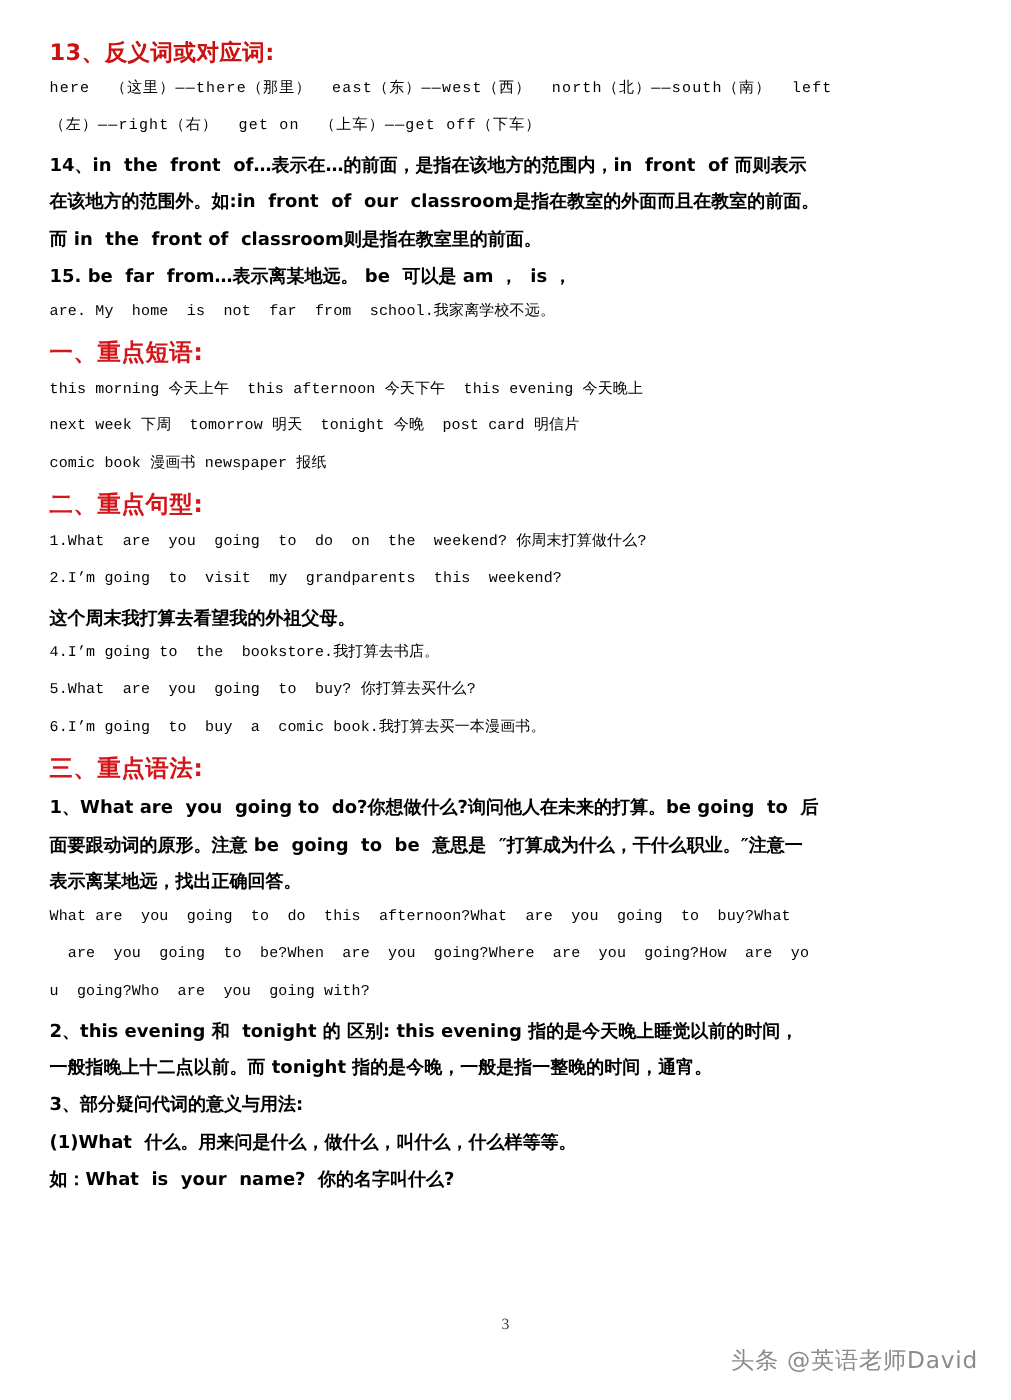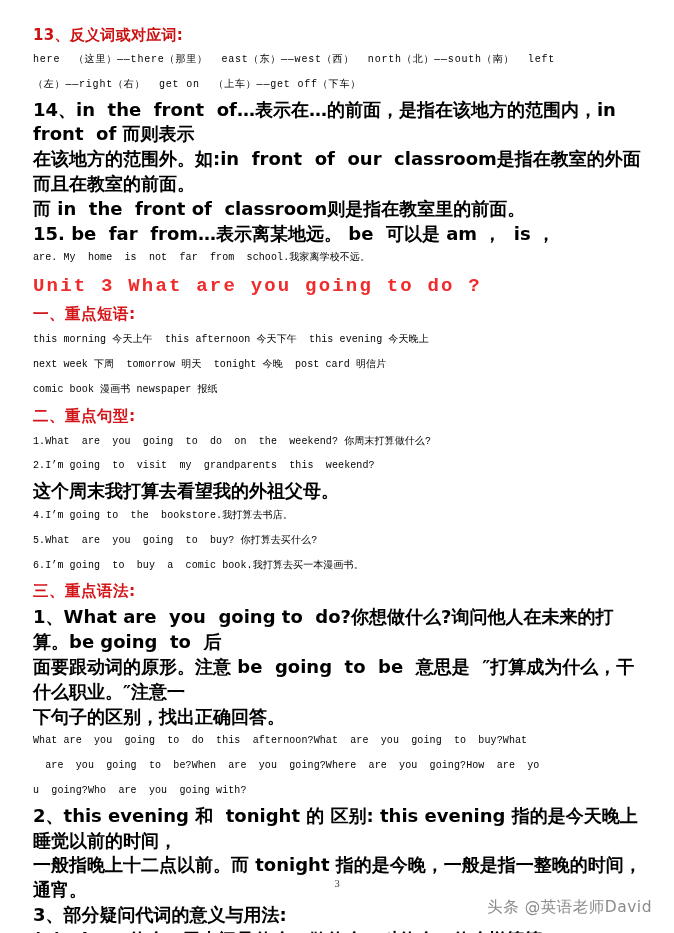--- a/index.html
+++ b/index.html
@@ -61,21 +61,21 @@
 
   
   .para {
     font-size: 10px;
     line-height: 24.8px;
     white-space: pre-wrap;
     font-family: "Liberation Mono", "DejaVu Sans Mono", monospace;
     letter-spacing: 0.1px;
   }
   .para-cjkmix {
-    font-size: 18px;
+    font-size: 12px;
     line-height: 24.8px;
     white-space: pre-wrap;
     font-family: "DejaVu Sans", "Liberation Sans", sans-serif;
     font-weight: bold;
   }
   .spaced3 {
     letter-spacing: 0.8px;
   }
 
   
@@ -118,40 +118,39 @@
     <div class="para spaced3">here  （这里）——there（那里）  east（东）——west（西）  north（北）——south（南）  left</div>
     <div class="para spaced3">（左）——right（右）  get on  （上车）——get off（下车）</div>
 
     <div class="para-cjkmix">14、in  the  front  of…表示在…的前面，是指在该地方的范围内，in  front  of 而则表示</div>
     <div class="para-cjkmix">在该地方的范围外。如:in  front  of  our  classroom是指在教室的外面而且在教室的前面。</div>
     <div class="para-cjkmix">而 in  the  front of  classroom则是指在教室里的前面。</div>
 
     <div class="para-cjkmix">15. be  far  from…表示离某地远。 be  可以是 am ，  is ，</div>
     <div class="para">are. My  home  is  not  far  from  school.我家离学校不远。</div>
 
-    <div class="unit-title">Unit 3 What are you going to do ?</div>
 
     <div class="head-sec">一、重点短语:</div>
     <div class="para">this morning 今天上午  this afternoon 今天下午  this evening 今天晚上</div>
     <div class="para">next week 下周  tomorrow 明天  tonight 今晚  post card 明信片</div>
     <div class="para">comic book 漫画书 newspaper 报纸</div>
 
     <div class="head-sec">二、重点句型:</div>
     <div class="para">1.What  are  you  going  to  do  on  the  weekend? 你周末打算做什么?</div>
     <div class="para">2.I’m going  to  visit  my  grandparents  this  weekend?</div>
     <div class="para-cjkmix">这个周末我打算去看望我的外祖父母。</div>
     <div class="para">4.I’m going to  the  bookstore.我打算去书店。</div>
     <div class="para">5.What  are  you  going  to  buy? 你打算去买什么?</div>
     <div class="para">6.I’m going  to  buy  a  comic book.我打算去买一本漫画书。</div>
 
     <div class="head-sec">三、重点语法:</div>
 
     <div class="para-cjkmix">1、What are  you  going to  do?你想做什么?询问他人在未来的打算。be going  to  后</div>
     <div class="para-cjkmix">面要跟动词的原形。注意 be  going  to  be  意思是  ″打算成为什么，干什么职业。″注意一</div>
-    <div class="para-cjkmix">下句子的区别，找出正确回答。</div>
+    <div class="para-cjkmix">表示离某地远，找出正确回答。</div>
     <div class="para">What are  you  going  to  do  this  afternoon?What  are  you  going  to  buy?What</div>
     <div class="para">  are  you  going  to  be?When  are  you  going?Where  are  you  going?How  are  yo</div>
     <div class="para">u  going?Who  are  you  going with?</div>
 
     <div class="para-cjkmix">2、this evening 和  tonight 的 区别: this evening 指的是今天晚上睡觉以前的时间，</div>
     <div class="para-cjkmix">一般指晚上十二点以前。而 tonight 指的是今晚，一般是指一整晚的时间，通宵。</div>
 
     <div class="para-cjkmix">3、部分疑问代词的意义与用法:</div>
     <div class="para-cjkmix">(1)What  什么。用来问是什么，做什么，叫什么，什么样等等。</div>
     <div class="para-cjkmix">如：What  is  your  name?  你的名字叫什么?</div>

